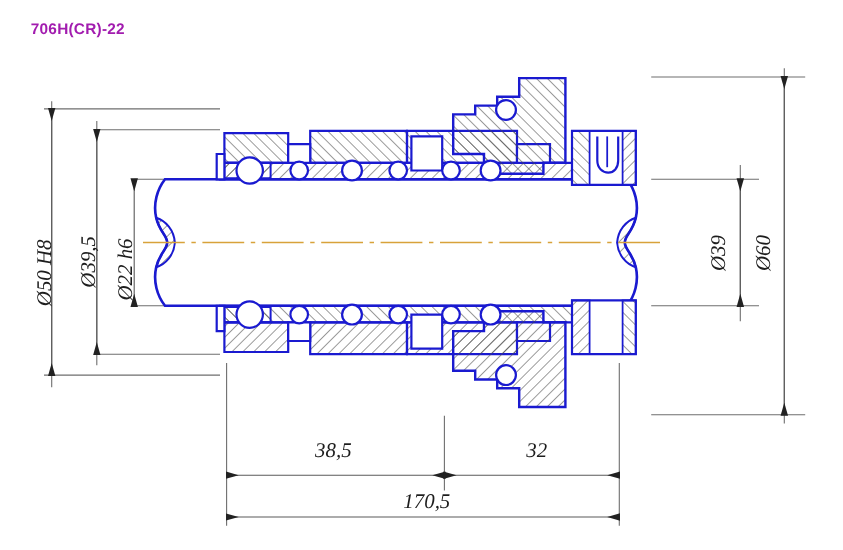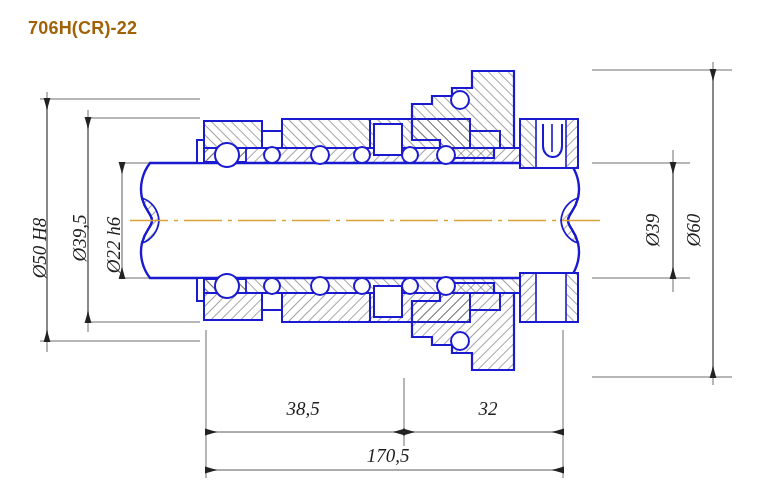--- a/index.html
+++ b/index.html
@@ -18,23 +18,23 @@
     position: absolute;
     left: 0; top: 0;
     width: 766px;
     height: 500px;
   }
   .title-text {
     position: absolute;
     left: 28px;
     top: 18px;
     font-family: "Liberation Sans", sans-serif;
-    font-size: 18px;
+    font-size: 14px;
     font-weight: bold;
-    color: #a16207;
+    color: #a21caf;
     letter-spacing: 0.2px;
     white-space: nowrap;
   }
   svg.sheet {
     position: absolute;
     left: 0; top: 0;
     width: 766px;
     height: 500px;
     display: block;
   }

